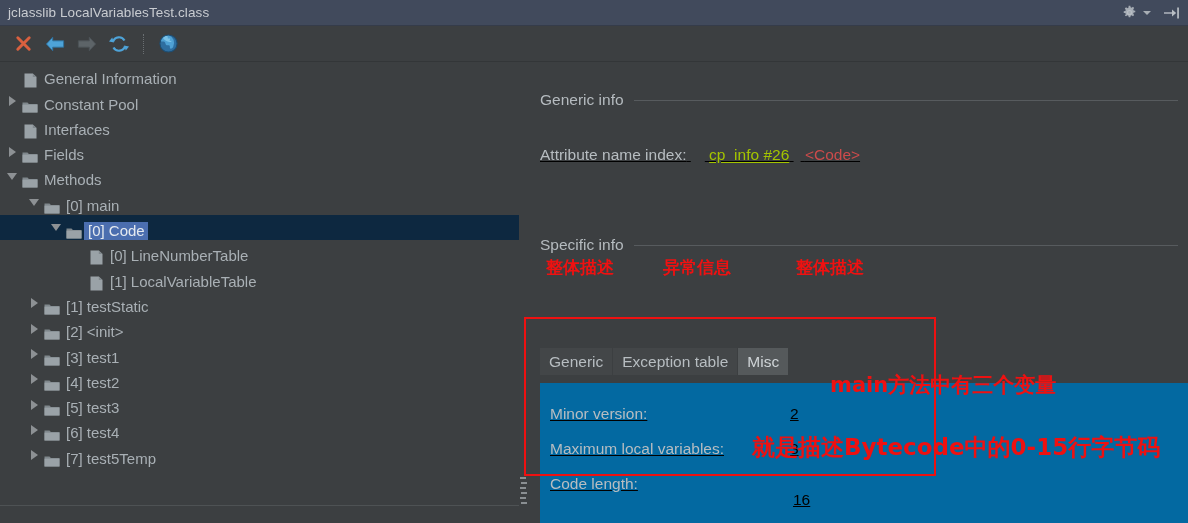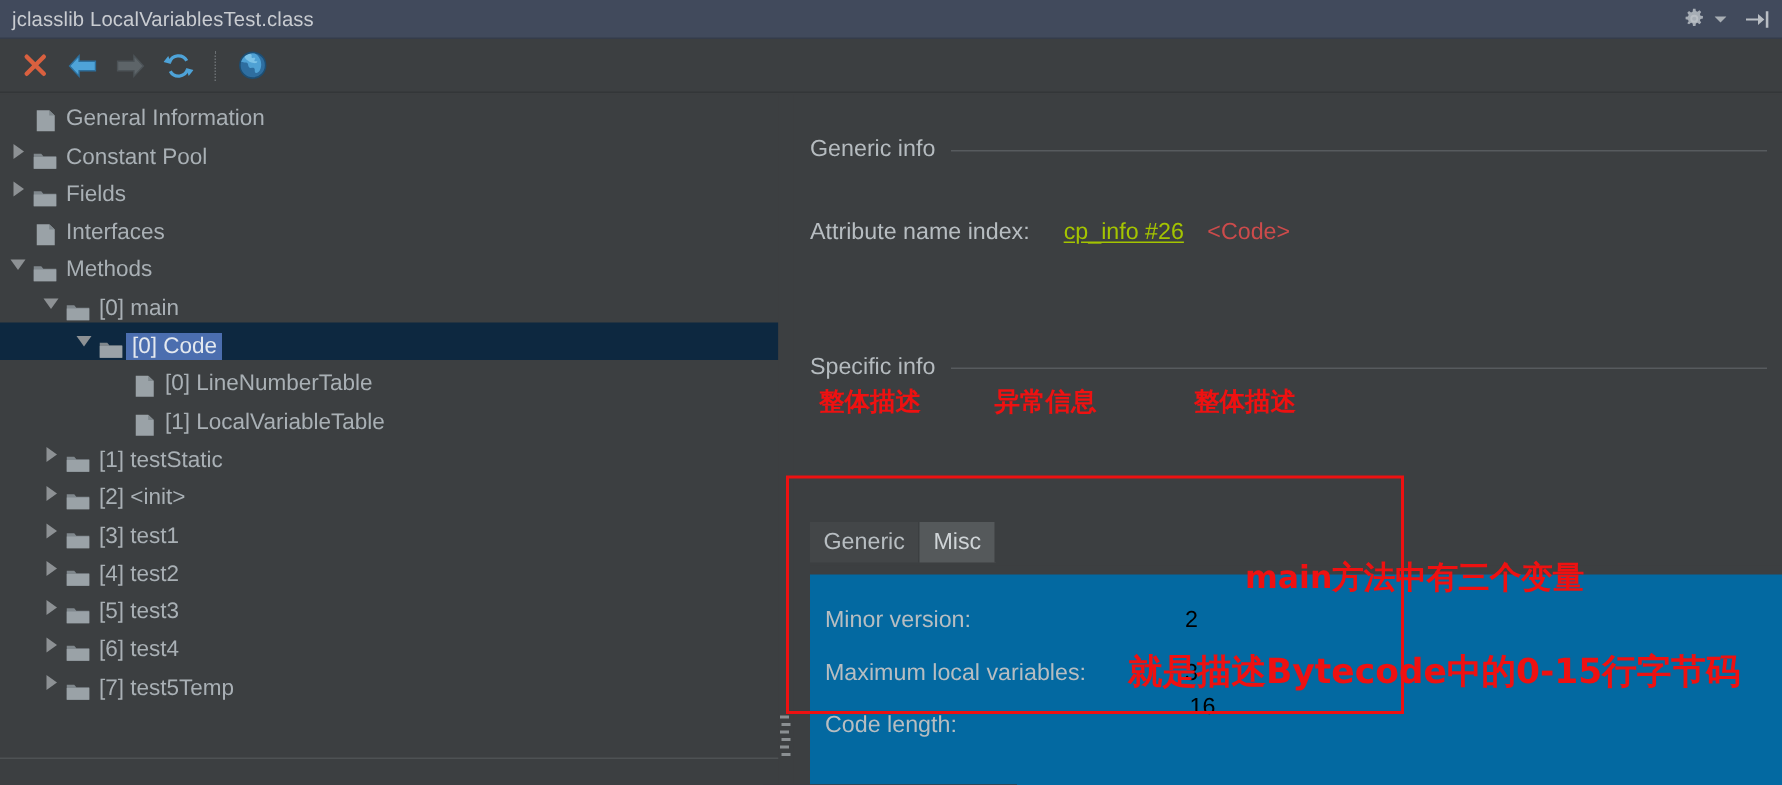--- a/index.html
+++ b/index.html
@@ -114,21 +114,21 @@
   .sect-head {
     position: absolute;
     display: flex; align-items: center; width: 100%;
   }
   .sect-head .sect-title {
     color: #b5bbbf; font-size: 15.5px; padding-right: 10px; white-space: nowrap;
   }
   .sect-head .sect-rule {
     flex: 1; height: 1px; background: #575b5e; margin-right: 10px;
   }
-  .kv { position: absolute; font-size: 15.5px; white-space: nowrap; }
+  .kv { position: absolute; font-size: 15.5px; white-space: nowrap; text-decoration: underline; }
   .kv .k { color: #b7bdc1; }
   .kv .v { color: #cc4b4b; }
   .link {
     color: #a4c400; text-decoration: underline; text-underline-offset: 2px;
   }
   .angle { color: #cc4b4b; }
 
   
   #tabs {
     position: absolute; left: 11px; top: 284px;
@@ -259,43 +259,43 @@
         <div class="nicon">
           <svg width="16" height="13" viewBox="0 0 16 13">
             <path fill="#7f878c" d="M0.5 1.5h5l1.4 1.6h8.6v8.4H0.5z"></path>
             <path fill="#9aa2a7" d="M0.5 3.6h15v7.9H0.5z"></path>
           </svg>
         </div>
         <span class="lbl">Constant Pool</span>
       </div>
       <div class="row">
         <div style="flex: 0 0 4px;"></div>
-        <div class="twisty">
-          <div class="tri-right"></div>
-        </div>
-        <div class="nicon">
-          <svg width="16" height="13" viewBox="0 0 16 13">
-            <path fill="#7f878c" d="M0.5 1.5h5l1.4 1.6h8.6v8.4H0.5z"></path>
-            <path fill="#9aa2a7" d="M0.5 3.6h15v7.9H0.5z"></path>
-          </svg>
-        </div>
-        <span class="lbl">Fields</span>
-      </div>
-      <div class="row">
-        <div style="flex: 0 0 4px;"></div>
         <div class="twisty empty">
           <div class="tri-right"></div>
         </div>
         <div class="nicon">
           <svg width="13" height="15" viewBox="0 0 13 15">
             <path fill="#9aa2a7" d="M0.5 0.5h8.3L12.5 4v10.5H0.5z"></path>
             <path fill="#7f878c" d="M8.8 0.5L12.5 4H8.8z"></path>
           </svg>
         </div>
         <span class="lbl">Interfaces</span>
+      </div>
+      <div class="row">
+        <div style="flex: 0 0 4px;"></div>
+        <div class="twisty">
+          <div class="tri-right"></div>
+        </div>
+        <div class="nicon">
+          <svg width="16" height="13" viewBox="0 0 16 13">
+            <path fill="#7f878c" d="M0.5 1.5h5l1.4 1.6h8.6v8.4H0.5z"></path>
+            <path fill="#9aa2a7" d="M0.5 3.6h15v7.9H0.5z"></path>
+          </svg>
+        </div>
+        <span class="lbl">Fields</span>
       </div>
       <div class="row">
         <div style="flex: 0 0 4px;"></div>
         <div class="twisty">
           <div class="tri-down"></div>
         </div>
         <div class="nicon">
           <svg width="16" height="13" viewBox="0 0 16 13">
             <path fill="#7f878c" d="M0.5 1.5h5l1.4 1.6h8.6v8.4H0.5z"></path>
             <path fill="#9aa2a7" d="M0.5 3.6h15v7.9H0.5z"></path>
@@ -480,41 +480,42 @@
     </div>
 
 
     <div class="sect-head" style="left:11px; top:173px; width:648px;">
       <span class="sect-title">Specific info</span>
       <span class="sect-rule"></span>
     </div>
 
     <div id="tabs">
         <div class="tab">Generic</div>
+        <div class="tab">Exception table</div>
         <div class="tab active">Misc</div>
       </div>
 
     <div id="tab-content-top"></div>
     <div id="scroll-strip"></div>
 
     <div id="misc-panel">
       <div class="kv" style="left:10px; top:22px;">
         <span class="k">Minor version:</span>
       </div>
       <div class="kv v" style="left:250px; top:22px;">2</div>
 
       <div class="kv" style="left:10px; top:57px;">
         <span class="k">Maximum local variables:</span>
       </div>
       <div class="kv v" style="left:250px; top:57px;">3</div>
 
       <div class="kv" style="left:10px; top:92px;text-align:right;">
         <span class="k">Code length:</span>
       </div>
-      <div class="kv v" style="left:253px; top:80px;">16</div>
+      <div class="kv v" style="left:253px; top:108px;">16</div>
     </div>
   </div>
 
   <div id="red-box" style="left: 524px; top: 317px; width: 412px; height: 159px;"></div>
   <div id="annotation-layer">
       <div class="ann" style="left: 546px; top: 256px; font-size: 17px;">整体描述</div>
       <div class="ann" style="left: 663px; top: 256px; font-size: 17px;">异常信息</div>
       <div class="ann" style="left: 796px; top: 256px; font-size: 17px;">整体描述</div>
       <div class="ann" style="left: 830px; top: 371px; font-size: 21px;">main方法中有三个变量</div>
       <div class="ann" style="left: 752px; top: 432px; font-size: 23px;">就是描述Bytecode中的0-15行字节码</div>

